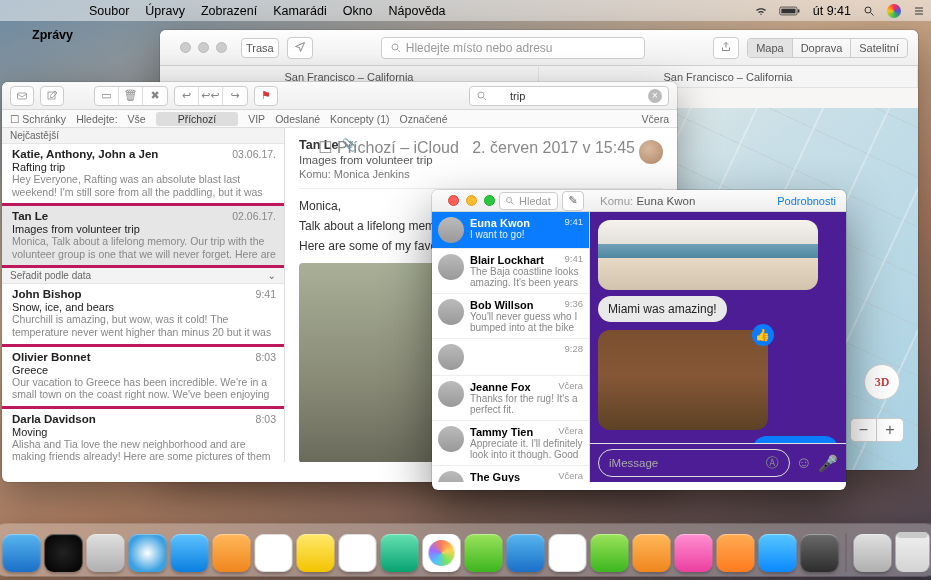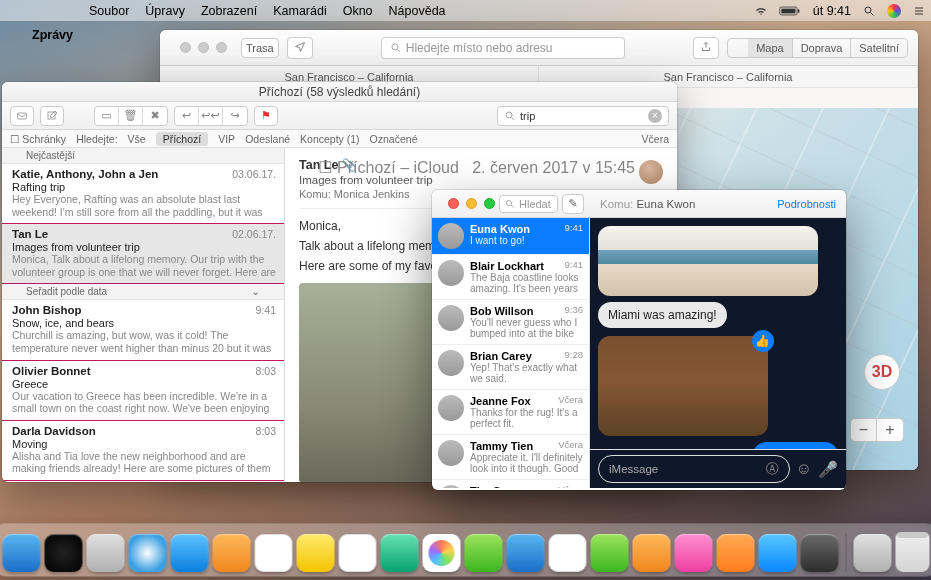--- a/index.html
+++ b/index.html
@@ -19,92 +19,92 @@
 .traffic { display:flex; gap:7px; padding-left:10px; }
 .dot { width:11px; height:11px; border-radius:50%; }
 .dot.r{background:#ff5f57;border:1px solid #e1443d;} .dot.y{background:#ffbd2e;border:1px solid #e0a028;} .dot.g{background:#28c940;border:1px solid #1aab2b;}
 .dot.inactive { background:#ccc; border:1px solid #bbb; }
 
 
 .maps-window { left:160px; top:30px; width:758px; height:440px; background:#f7f6f5; }
 .maps-toolbar { height:36px; background:linear-gradient(#fdfdfd,#efefef); border-bottom:1px solid #d0d0d0; display:flex; align-items:center; gap:8px; padding:0 10px; font-size:12px; color:#555; }
 .maps-toolbar .btn { border:1px solid #ccc; background:#fff; border-radius:4px; padding:3px 4px; font-size:11px; color:#555;}
 .maps-toolbar .search { flex:1; margin:0 60px; border:1px solid #ccc; border-radius:4px; padding:3px 8px; background:#fff; color:#999; display:flex; align-items:center; gap:4px;}
-.maps-toolbar .seg { display:flex; border:1px solid #ccc; border-radius:4px; overflow:hidden;padding-left:20px; }
+.maps-toolbar .seg { display:flex; border:1px solid #ccc; border-radius:4px; overflow:hidden; }
 .maps-toolbar .seg > div { padding:3px 8px; font-size:11px; border-right:1px solid #ccc;}
 .maps-toolbar .seg > div:last-child{border:none;}
 .maps-toolbar .seg > div.active{ background:#e3e3e3; }
 .maps-header { display:flex; height:22px; background:#f5f5f5; border-bottom:1px solid #e2e2e2; font-size:11px; color:#555; }
 .maps-header > div { flex:1; text-align:center; line-height:22px; border-right:1px solid #e2e2e2;}
 .maps-body { position:absolute; top:78px; left:0; right:0; bottom:0; background: linear-gradient(140deg,#f4efe0 0%, #ecece5 30%, #c9dfe7 55%, #a9d2e4 100%); }
 .maps-body::before { content:""; position:absolute; inset:0; background:
   repeating-linear-gradient(115deg, rgba(255,255,255,.3) 0 2px, transparent 2px 60px),
   repeating-linear-gradient(25deg, rgba(180,180,180,.25) 0 1px, transparent 1px 45px); }
-.maps-3d { position:absolute; right:18px; bottom:80px; width:36px; height:36px; border-radius:50%; background:#fff; border:1px solid #ccc; display:flex; align-items:center; justify-content:center; font-size:16px; color:#c44; font-weight:600; }
+.maps-3d { position:absolute; right:18px; bottom:70px; width:36px; height:36px; border-radius:50%; background:#fff; border:1px solid #ccc; display:flex; align-items:center; justify-content:center; font-size:12px; color:#c44; font-weight:600;font-family:Liberation Serif, serif; }
 .maps-zoom { position:absolute; right:14px; bottom:28px; display:flex; border:1px solid #ccc; border-radius:5px; background:#fff; overflow:hidden;}
 .maps-zoom > div { width:26px; height:22px; display:flex; align-items:center; justify-content:center; color:#666; }
 .maps-zoom > div:first-child{border-right:1px solid #ccc;}
 
 
 .mail-window { left:2px; top:82px; width:675px; height:400px; background:#fff; }
 .mail-titlebar { height:20px; background:linear-gradient(#f9f9f9,#ececec); border-bottom:1px solid #d8d8d8; text-align:center; font-size:12px; color:#444; line-height:20px; }
 .mail-toolbar { height:28px; background:linear-gradient(#fafafa,#efefef); border-bottom:1px solid #d8d8d8; display:flex; align-items:center; padding:0 8px; gap:6px; }
 .mail-toolbar .tbtn { border:1px solid #ccc; background:#fff; border-radius:4px; width:24px; height:20px; display:flex; align-items:center; justify-content:center; color:#666; font-size:11px;}
 .mail-toolbar .group { border:1px solid #ccc; background:#fff; border-radius:4px; height:20px; display:flex; overflow:hidden;}
 .mail-toolbar .group > div { width:24px; display:flex; align-items:center; justify-content:center; color:#888; border-right:1px solid #ddd; font-size:11px;}
 .mail-toolbar .group > div:last-child{border:none;}
-.mail-toolbar .search { margin-left:auto; width:172px; border:1px solid #ccc; border-radius:4px; padding:2px 6px; font-size:11px; color:#333; background:#fff; display:flex; align-items:center; gap:4px;}
+.mail-toolbar .search { margin-left:auto; width:200px; border:1px solid #ccc; border-radius:4px; padding:2px 6px; font-size:11px; color:#333; background:#fff; display:flex; align-items:center; gap:22px;}
 .mail-toolbar .search .clear { margin-left:auto; width:14px; height:14px; border-radius:50%; background:#bbb; color:#fff; display:flex; align-items:center; justify-content:center; font-size:10px;}
 .mail-filterbar { height:18px; background:#fafafa; border-bottom:1px solid #ddd; font-size:10.5px; color:#666; display:flex; align-items:center; padding:0 8px; gap:10px;}
-.mail-filterbar .pill { background:#ddd; border-radius:3px; padding:1px 7px; color:#333;}
+.mail-filterbar .pill { background:#ddd; border-radius:3px; padding:1px 22px; color:#333;}
 .mail-filterbar .ulozit { margin-left:auto; color:#666;}
 .mail-body { display:flex; height:calc(100% - 66px); }
 .mail-list { width:283px; border-right:1px solid #ddd; overflow:hidden; font-size:11px; }
-.mail-section-header { background:#f3f3f3; padding:2px 24px; font-size:10px; color:#666; border-bottom:1px solid #e5e5e5; display:flex;}
+.mail-section-header { background:#f3f3f3; padding:2px 8px; font-size:10px; color:#666; border-bottom:1px solid #e5e5e5; display:flex;}
 .mail-section-header .chev{margin-left:auto;}
-.mail-item { padding:4px 8px 5px 10px; border-bottom:1px solid #be185d; cursor:default;}
+.mail-item { padding:4px 8px 5px 10px; border-bottom:3px solid #be185d; cursor:default;}
 .mail-item.selected { background:#e6e6e6; }
 .mail-item .row1 { display:flex; }
 .mail-item .from { font-weight:600; color:#222; font-size:11.5px;}
 .mail-item .date { margin-left:auto; color:#888; font-size:10.5px;}
 .mail-item .subj { color:#222; font-size:11px; margin-top:1px;}
 .mail-item .prev { color:#888; font-size:10.5px; line-height:1.2; max-height:2.4em; overflow:hidden;}
 .mail-content { flex:1; padding:10px 14px; font-size:12px; color:#333; overflow:hidden;}
 .mail-content .meta { border-bottom:1px solid #eee; padding-bottom:8px; margin-bottom:10px; position:relative;}
 .mail-content .from2 { font-weight:600; font-size:12.5px;}
 .mail-content .iclip { color:#777; margin-left:4px;}
 .mail-content .subj2 { font-size:11.5px; color:#555; margin-top:2px;}
 .mail-content .mailbox-label { position:absolute; right:28px; top:0; font-size:16px; color:#888; text-align:right;}
 .mail-content .komu { font-size:11px; color:#777; margin-top:2px;}
 .mail-content .avatar-circ { position:absolute; right:0; top:2px; width:24px; height:24px; border-radius:50%; background: radial-gradient(circle at 40% 35%, #d8b8a0, #b28868);}
 .mail-content p { margin:6px 0; font-size:12px; color:#333;}
 .mail-content .photo { margin-top:10px; width:300px; height:200px; border-radius:4px; background:linear-gradient(180deg,#a9b097 0%, #888a76 60%, #6a6a5b 100%);}
 
 
 .msg-window { left:432px; top:190px; width:414px; height:300px; background:#fff; box-shadow:0 20px 50px rgba(0,0,0,.45),0 0 0 1px rgba(0,0,0,.12); }
-.msg-toolbar { height:28px; display:flex; align-items:center; background:linear-gradient(#fbfbfb,#efefef); border-bottom:1px solid #d6d6d6; }
+.msg-toolbar { height:22px; display:flex; align-items:center; background:linear-gradient(#fbfbfb,#efefef); border-bottom:1px solid #d6d6d6; }
 .msg-toolbar .lpane { width:158px; display:flex; align-items:center; gap:4px; padding:0 6px;}
 .msg-toolbar .search { flex:1; border:1px solid #ccc; border-radius:4px; padding:2px 4px; font-size:11px; color:#999; display:flex; align-items:center; gap:3px; background:#fff;}
 .msg-toolbar .compose { border:1px solid #ccc; background:#fff; border-radius:4px; width:22px; height:20px; display:flex; align-items:center; justify-content:center; color:#666; font-size:11px;}
 .msg-toolbar .rpane { flex:1; display:flex; align-items:center; font-size:11.5px; color:#555; padding:0 10px;}
 .msg-toolbar .komu-label{color:#999;}
 .msg-toolbar .details { margin-left:auto; color:#0a7cff; font-size:11px;}
 .msg-body { display:flex; height:calc(100% - 30px);}
 .msg-sidebar { width:158px; border-right:1px solid #ddd; overflow:hidden; font-size:11px;}
 .msg-row { padding:5px 6px 5px 6px; border-bottom:1px solid #eee; display:flex; gap:6px; position:relative;}
 .msg-row.active { background:#0a7cff; color:#fff; }
 .msg-row .av { width:26px; height:26px; border-radius:50%; background:linear-gradient(#bbb,#999); flex:none;}
 .msg-row .txt { flex:1; min-width:0;}
 .msg-row .name{font-weight:600; font-size:11px;}
 .msg-row.active .name{color:#fff;}
 .msg-row .preview{font-size:10px; color:#888; line-height:1.1; max-height:2.2em; overflow:hidden;}
 .msg-row.active .preview{color:#e4f0ff;}
 .msg-row .time{position:absolute; right:6px; top:4px; font-size:9.5px; color:#999;}
 .msg-row.active .time{color:#dce9ff;}
-.msg-thread { flex:1; display:flex; flex-direction:column; background:#0f172a;}
+.msg-thread { flex:1; display:flex; flex-direction:column; background:#4c1d95;}
 .msg-scroll { flex:1; padding:8px; overflow:hidden;}
 .msg-img { width:220px; height:70px; border-radius:12px; background:linear-gradient(180deg,#f6f3ef 0%, #e2e0d8 35%, #6fa0b7 35%, #4e86a0 55%, #e8d9c6 55%, #d2c3ad 100%); margin-bottom:6px;}
 .bubble-in { background:#e9e9ea; color:#222; border-radius:14px; padding:6px 10px; font-size:12px; display:inline-block; max-width:180px;}
 .msg-img2 { margin-top:8px; width:170px; height:100px; border-radius:12px; background:linear-gradient(180deg,#7a4f2f 0%, #865737 45%, #5d4225 100%); position:relative;}
 .thumbsup { position:absolute; right:-6px; top:-6px; width:22px; height:22px; border-radius:50%; background:#0a7cff; display:flex; align-items:center; justify-content:center; color:#fff; font-size:12px;}
 .bubble-out-row { text-align:right; margin-top:6px;}
 .bubble-out { background:#0a7cff; color:#fff; border-radius:14px; padding:6px 10px; font-size:12px; display:inline-block;}
 .msg-input-row { border-top:1px solid #e3e3e3; padding:5px 8px; display:flex; align-items:center; gap:6px;}
 .msg-input { flex:1; border:1px solid #dcdcdc; border-radius:14px; padding:4px 10px; font-size:11.5px; color:#aaa; display:flex; align-items:center;}
 .msg-input .appstore-icon{ margin-left:auto; color:#888; font-size:13px;}
@@ -209,23 +209,20 @@
   <div class="maps-body">
     <div class="maps-3d">3D</div>
     <div class="maps-zoom">
       <div>−</div>
       <div>+</div>
     </div>
   </div>
 </div>
 
 <div class="window mail-window">
-  <div class="mail-titlebar">
-    <span>Příchozí (58 výsledků hledání)</span>
-  </div>
   <div class="mail-toolbar">
     <div class="tbtn">
         <svg class="icon" viewBox="0 0 24 24">
           <rect x="3" y="6" width="18" height="12" rx="2" fill="none" stroke="#888" stroke-width="1.5"></rect>
           <path d="M3 8l9 6 9-6" fill="none" stroke="#888" stroke-width="1.5"></path>
         </svg>
       </div>
     <div class="tbtn">
         <svg class="icon" viewBox="0 0 24 24">
           <rect x="4" y="4" width="14" height="14" fill="none" stroke="#888" stroke-width="1.5"></rect>
@@ -381,24 +378,20 @@
         <div class="msg-row">
           <div class="av"></div>
           <div class="txt">
             <div class="name">Bob Willson</div>
             <div class="preview">You'll never guess who I bumped into at the bike shop...</div>
           </div>
           <div class="time">9:36</div>
         </div>
         <div class="msg-row">
           <div class="av"></div>
-          <div class="txt">
-            <div class="name">Brian Carey</div>
-            <div class="preview">Yep! That's exactly what we said.</div>
-          </div>
           <div class="time">9:28</div>
         </div>
         <div class="msg-row">
           <div class="av"></div>
           <div class="txt">
             <div class="name">Jeanne Fox</div>
             <div class="preview">Thanks for the rug! It's a perfect fit. Unfortunately...</div>
           </div>
           <div class="time">Včera</div>
         </div>

